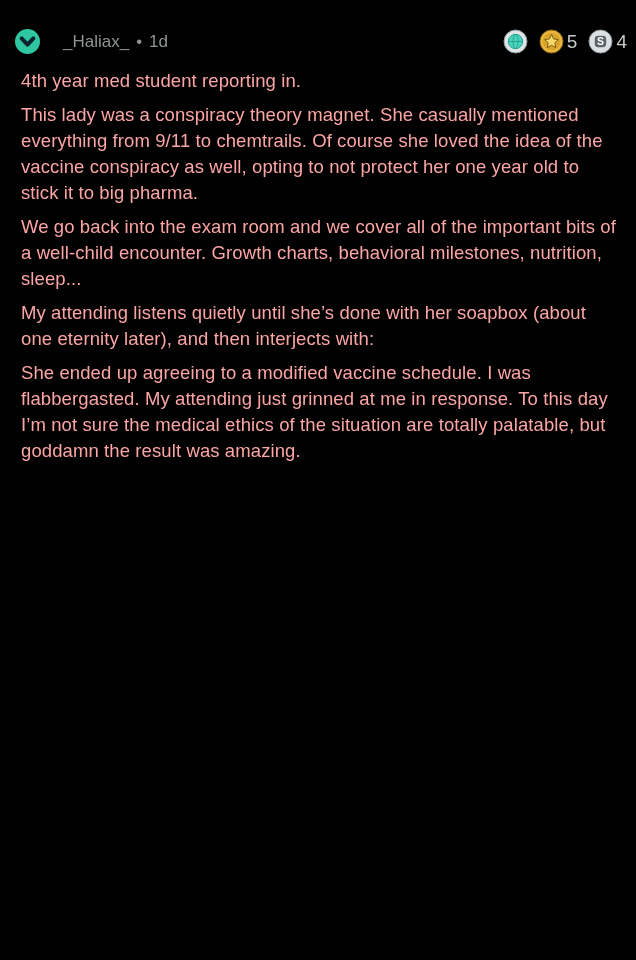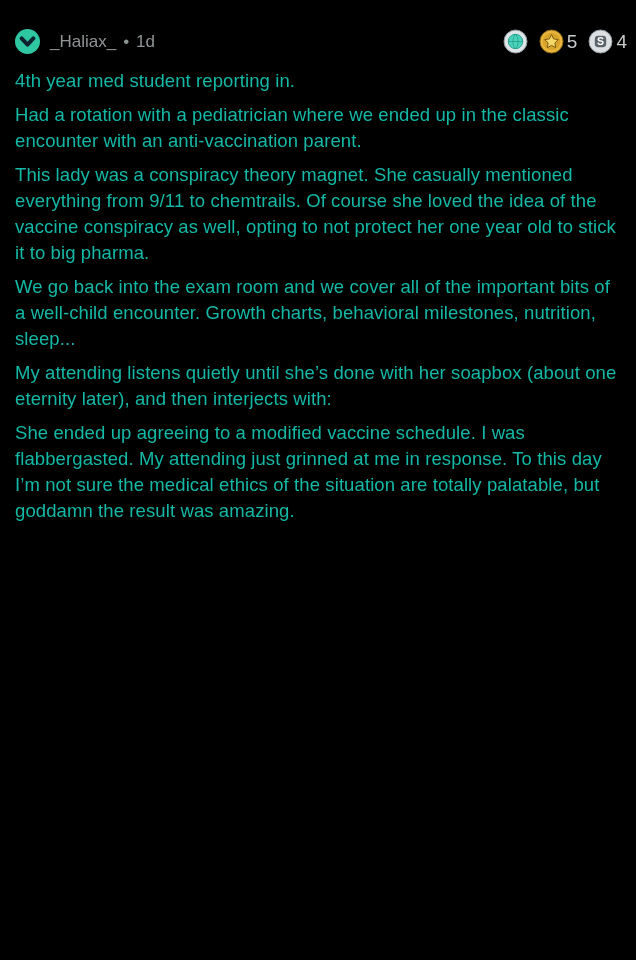--- a/index.html
+++ b/index.html
@@ -17,21 +17,21 @@
   }
   .post-header {
     display: flex;
     align-items: center;
     justify-content: space-between;
     padding: 28px 9px 0 14px;
   }
   .user {
     display: flex;
     align-items: center;
-    gap: 9px;
+    gap: 22px;
     cursor: pointer;
   }
   .avatar svg { display: block; }
   .user-meta {
     display: flex;
     align-items: center;
     gap: 7px;
     color: #8f9496;
     font-size: 17px;
   }
@@ -43,22 +43,22 @@
   .award svg { display: block; }
   .award-count {
     color: #c8cbcc;
     font-size: 19px;
     margin-left: 3px;
   }
   .post-body {
     padding: 13px 16px 0 15px;
   }
   .post-body p {
-    margin: 0 0 8px 0;
-    color: #14b8a6;
+    margin: 0 0 8px 6px;
+    color: #fca5a5;
     font-size: 18.5px;
     line-height: 26px;
     letter-spacing: 0.1px;
   }
 </style>
 </head>
 <body>
 
 <div class="page">
 
@@ -101,20 +101,19 @@
           <rect x="6.8" y="6.8" width="11.4" height="11.4" rx="3.4" fill="#5b646b"></rect>
           <text x="12.5" y="16.4" text-anchor="middle" font-family="Liberation Sans, sans-serif" font-size="10.5" font-weight="bold" fill="#ffffff">S</text>
         </svg>
       </span>
       <span class="award-count">4</span>
     </div>
   </header>
 
   <article class="post-body">
     <p>4th year med student reporting in.</p>
-    <p>Had a rotation with a pediatrician where we ended up in the classic encounter with an anti-vaccination parent.</p>
     <p>This lady was a conspiracy theory magnet. She casually mentioned everything from 9/11 to chemtrails. Of course she loved the idea of the vaccine conspiracy as well, opting to not protect her one year old to stick it to big pharma.</p>
     <p>We go back into the exam room and we cover all of the important bits of a well-child encounter. Growth charts, behavioral milestones, nutrition, sleep...</p>
     <p>My attending listens quietly until she’s done with her soapbox (about one eternity later), and then interjects with:</p>
     <p>She ended up agreeing to a modified vaccine schedule. I was flabbergasted. My attending just grinned at me in response. To this day I’m not sure the medical ethics of the situation are totally palatable, but goddamn the result was amazing.</p>
   </article>
 
 </div>
 
 </body></html>

